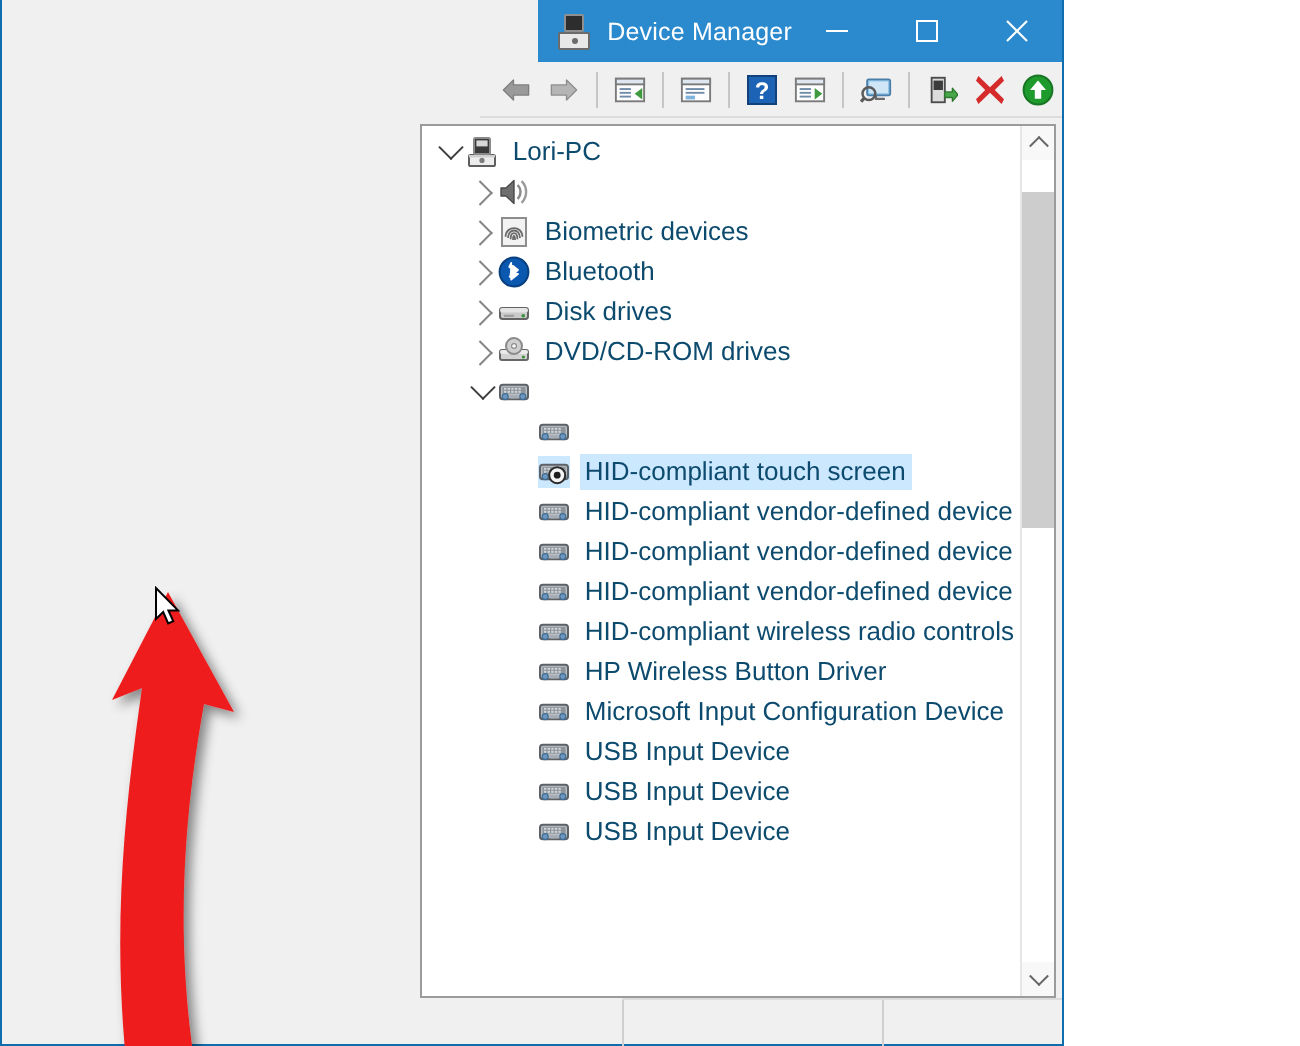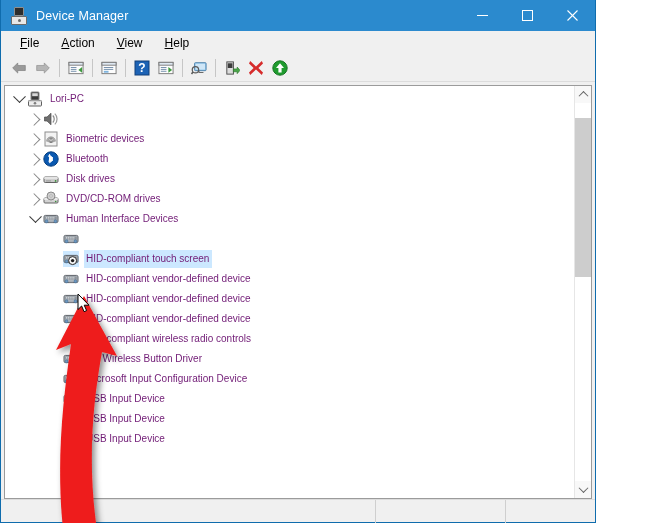--- a/index.html
+++ b/index.html
@@ -5,22 +5,22 @@
   * { box-sizing: border-box; margin:0; padding:0; }
   html,body{ background:#fff; }
   body{
     width:650px; height:523px;
     font-family:"Liberation Sans", sans-serif;
     font-size:12px; color:#000;
     overflow:hidden; position:relative;
   }
 
   
-  #window{ width:596px; height:523px; position:relative; background:#f0f0f0;
-           border:1px solid #0f6cad; border-top:none; display:flex; flex-direction:column; }
+  #window{ width:532px; height:523px; position:relative; background:#f0f0f0;
+           border:1px solid #0f6cad; border-top:none; display:flex; flex-direction:column;align-items:flex-end; }
 
   
   #titlebar{ height:31px; background:#2b8ace; display:flex; align-items:center;
              flex:0 0 auto; position:relative; }
   #title-icon{ width:18px; height:18px; margin-left:9px; position:relative; flex:0 0 auto; }
   #title-icon .pc-body{ position:absolute; left:1px; bottom:0; width:16px; height:9px;
         background:#e8e8e8; border:1px solid #6b6b6b; border-radius:1px; }
   #title-icon .pc-mon{ position:absolute; left:4px; top:0; width:10px; height:9px;
         background:#2d2d2d; border:1px solid #8f8f8f; border-radius:1px; }
   #title-icon .pc-dot{ position:absolute; left:8px; bottom:3px; width:3px; height:3px;
@@ -45,21 +45,21 @@
 
   
   #treewrap{ flex:1 1 auto; margin:3px 3px 0 3px; border:1px solid #9b9b9b;
              background:#fff; display:flex; overflow:hidden; position:relative; }
   #tree{ flex:1 1 auto; padding-top:3px; overflow:hidden; position:relative; }
 
   .row{ height:20px; display:flex; align-items:center; white-space:nowrap; }
   .row .twisty{ width:16px; height:20px; display:flex; align-items:center; justify-content:center;
                 flex:0 0 auto; }
   .row .ico{ width:16px; height:16px; flex:0 0 auto; margin-right:5px; position:relative; }
-  .row .lbl{ font-size:10px; color:#701a75; line-height:16px; padding:1px 3px 1px 2px; }
+  .row .lbl{ font-size:13px; color:#0c4a6e; line-height:16px; padding:1px 3px 1px 2px; }
   .row.sel .lbl{ background:#cce8ff; }
   .row.sel .ico{ background:#cce8ff; }
 
   
   .lv0{ padding-left:6px; }
   .lv1{ padding-left:22px; }
   .lv2{ padding-left:42px; }
 
   .chev{ width:9px; height:9px; border-right:1.6px solid #868686; border-bottom:1.6px solid #868686; }
   .chev.right{ transform:rotate(-45deg) translate(-1px,-1px); }
@@ -120,26 +120,20 @@
       </div>
       <div class="tbtn">
         <svg width="11" height="11" viewBox="0 0 11 11">
             <line x1="0.5" y1="0.5" x2="10.5" y2="10.5" stroke="#fff" stroke-width="1.1"></line>
             <line x1="10.5" y1="0.5" x2="0.5" y2="10.5" stroke="#fff" stroke-width="1.1"></line>
           </svg>
       </div>
     </div>
   </div>
 
-  <div id="menubar">
-    <div class="menu-item"><u>F</u><span>ile</span></div>
-    <div class="menu-item"><u>A</u><span>ction</span></div>
-    <div class="menu-item"><u>V</u><span>iew</span></div>
-    <div class="menu-item"><u>H</u><span>elp</span></div>
-  </div>
 
   <div id="toolbar">
 
     <div class="tb-btn">
       <svg class="ic" width="19" height="16" viewBox="0 0 19 16">
           <path d="M8 2 L2 8 L8 14 L8 11 L17 11 L17 5 L8 5 Z" fill="#9a9a9a" stroke="#7e7e7e" stroke-width="0.8" stroke-linejoin="round"></path>
         </svg>
     </div>
     <div class="tb-btn">
       <svg class="ic" width="19" height="16" viewBox="0 0 19 16">
@@ -329,21 +323,20 @@
               <rect x="3" y="7.4" width="1.2" height="1" fill="#cfd4d9"></rect>
               <rect x="4.8" y="7.4" width="1.2" height="1" fill="#cfd4d9"></rect>
               <rect x="6.6" y="7.4" width="1.2" height="1" fill="#cfd4d9"></rect>
               <rect x="8.4" y="7.4" width="1.2" height="1" fill="#cfd4d9"></rect>
               <rect x="10.2" y="7.4" width="1.2" height="1" fill="#cfd4d9"></rect>
               <circle cx="3.6" cy="10.3" r="1.5" fill="#6f98c0" stroke="#3f6b92" stroke-width="0.6"></circle>
               <circle cx="12.4" cy="10.3" r="1.5" fill="#6f98c0" stroke="#3f6b92" stroke-width="0.6"></circle>
               <rect x="5.6" y="9.6" width="4.8" height="1.6" rx="0.6" fill="#a7adb4"></rect>
             </svg>
           </span>
-          <span class="lbl">Human Interface Devices</span>
         </div>
         <div class="row lv2">
           <span class="twisty"></span>
           <span class="ico">
             <svg class="ic" viewBox="0 0 16 16" width="16" height="16">
               <rect x="1" y="4.4" width="14" height="7.2" rx="1.4" fill="#b9bec4" stroke="#5d6268"></rect>
               <rect x="2.2" y="5.4" width="11.6" height="3.4" fill="#8e949b"></rect>
               <rect x="3" y="5.9" width="1.2" height="1" fill="#cfd4d9"></rect>
               <rect x="4.8" y="5.9" width="1.2" height="1" fill="#cfd4d9"></rect>
               <rect x="6.6" y="5.9" width="1.2" height="1" fill="#cfd4d9"></rect>

